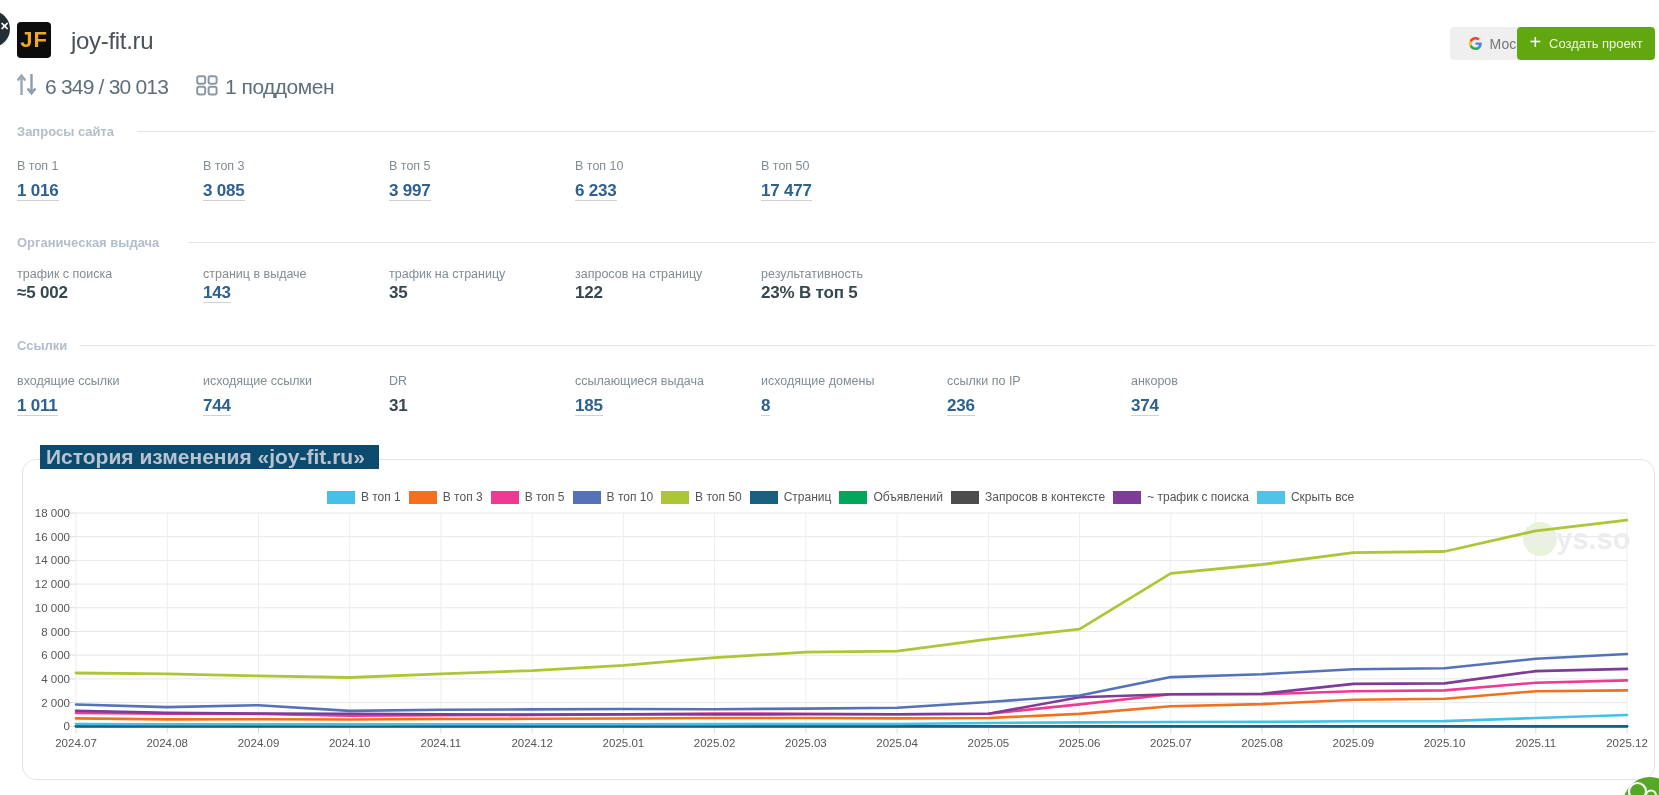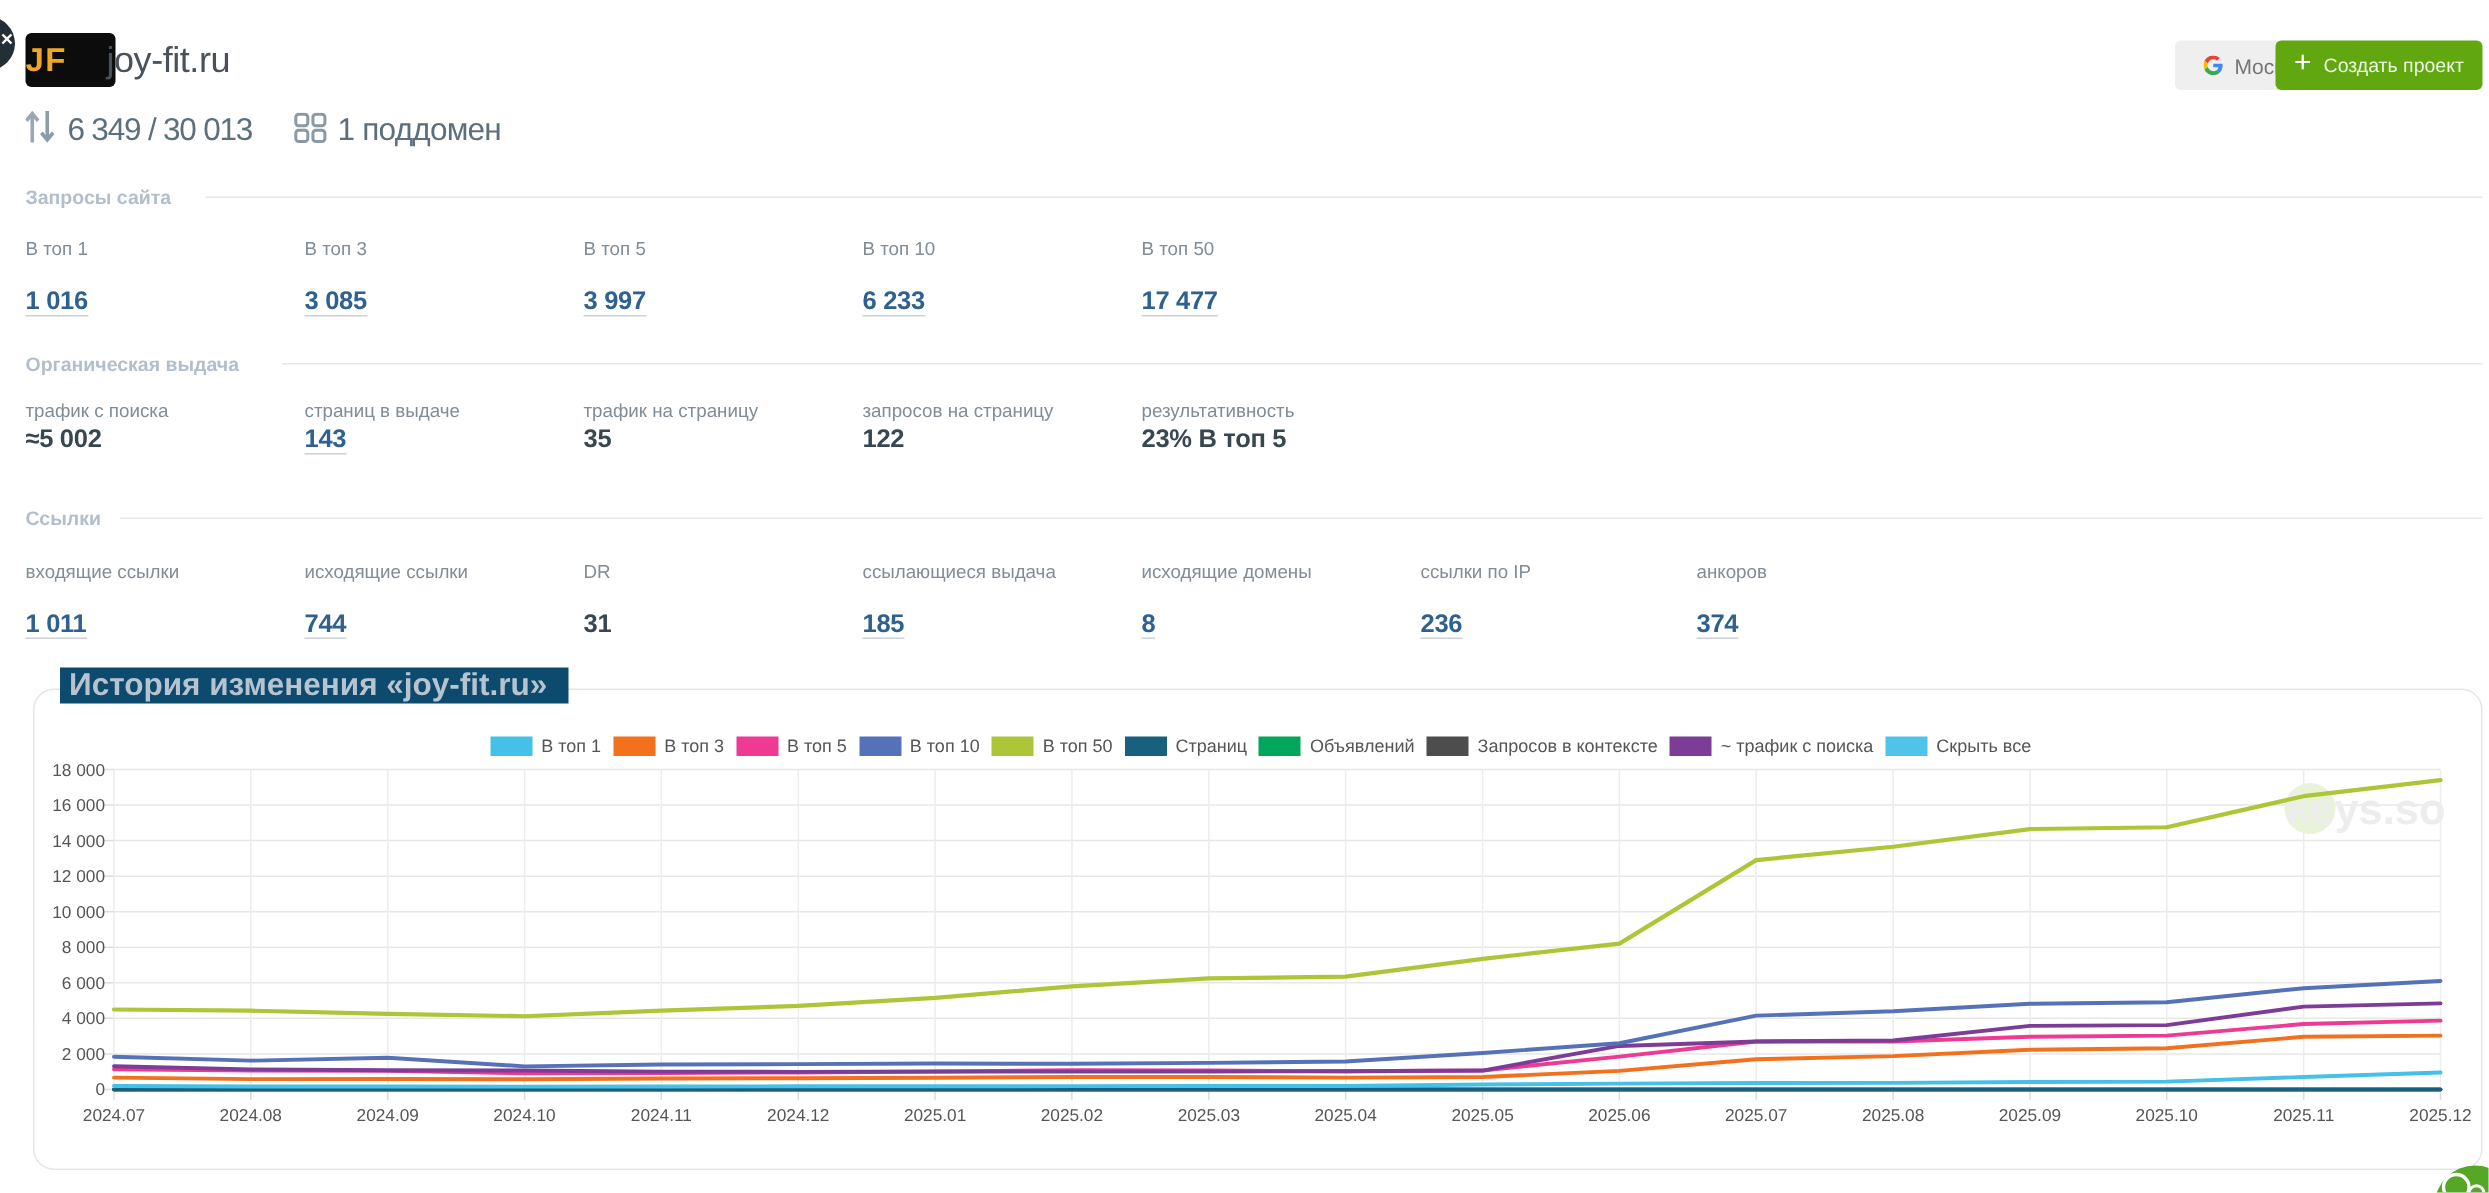--- a/index.html
+++ b/index.html
@@ -1,37 +1,37 @@
 <!DOCTYPE html>
 <html><head><meta charset="utf-8"><style>
 * { margin:0; padding:0; box-sizing:border-box; }
 html,body { width:1659px; height:795px; background:#fff; overflow:hidden;
   font-family:"Liberation Sans", sans-serif; position:relative; }
 .abs { position:absolute; }
 
 #notch { left:-26px; top:11px; width:36px; height:36px; border-radius:50%; background:#242e36; }
 #notchx { left:0px; top:20px; color:#fff; font-size:11px; font-weight:bold; }
-#logo { left:17px; top:22px; width:60px; height:36px; background:#0c0c0c; border-radius:4px;
-  color:#f1a722; font-weight:bold; font-size:22px; line-height:36px; letter-spacing:1px; }
+#logo { left:17px; top:22px; width:34px; height:36px; background:#0c0c0c; border-radius:4px;
+  color:#f1a722; font-weight:bold; font-size:22px; text-align:center; line-height:36px; letter-spacing:1px; }
 #site { left:71px; top:27px; font-size:24px; color:#49525a; letter-spacing:-0.3px; }
 #btn-geo { left:1450px; top:27px; width:124px; height:33px; background:#efefef; border-radius:4px;
   color:#757575; font-size:14px; display:flex; align-items:center; justify-content:center; gap:8px; }
 #btn-new { left:1517px; top:27px; width:138px; height:33px; background:#61a810; border-radius:4px;
   color:#eef7e3; font-size:13px; display:flex; align-items:center; justify-content:center; gap:8px; }
 #btn-new .plus { font-size:20px; font-weight:400; color:#fff; margin-top:-3px; }
 .caret { width:0; height:0; border-left:5px solid transparent; border-right:5px solid transparent;
   border-top:6px solid #5f6368; }
 #cnt { left:45px; top:75px; font-size:21px; color:#5d6f7b; letter-spacing:-0.8px; }
 #sub { left:225px; top:75px; font-size:21px; color:#5d6f7b; letter-spacing:-0.5px; }
 
 .sechead { font-size:13px; font-weight:bold; color:#b2becb; white-space:nowrap; }
 .secline { position:absolute; right:4px; height:0; border-top:1px solid #e4e7ea; }
 .stat { position:absolute; top:0; white-space:nowrap; }
 .slbl { font-size:12.5px; color:#818c95; }
-.sval { font-size:17px; font-weight:bold; margin-top:20px; display:inline-block; letter-spacing:-0.2px; line-height:15px; }
+.sval { font-size:17px; font-weight:bold; margin-top:10px; display:inline-block; letter-spacing:-0.2px; line-height:15px; }
 #r2 .sval { margin-top:4px; }
 .sval.link { color:#2e618f; border-bottom:1px solid #ccd2d8; padding-bottom:2px; }
 .sval.dark { color:#37474f; }
 
 #panel { left:22px; top:459px; width:1633px; height:321px; border:1px solid #e2e6ea; border-radius:14px; }
 #ctitle { left:40px; top:445px; font-size:21px; font-weight:bold; color:#b8c3d0; background:#0c4a6e; padding:0 14px 0 6px; }
 #legend { left:65px; top:490px; width:1551px; display:flex; justify-content:center; }
 .li { display:flex; align-items:center; margin:0 4px; }
 .sw { width:28px; height:13px; display:inline-block; }
 .lt { font-size:12px; color:#555; margin-left:6px; white-space:nowrap; }

